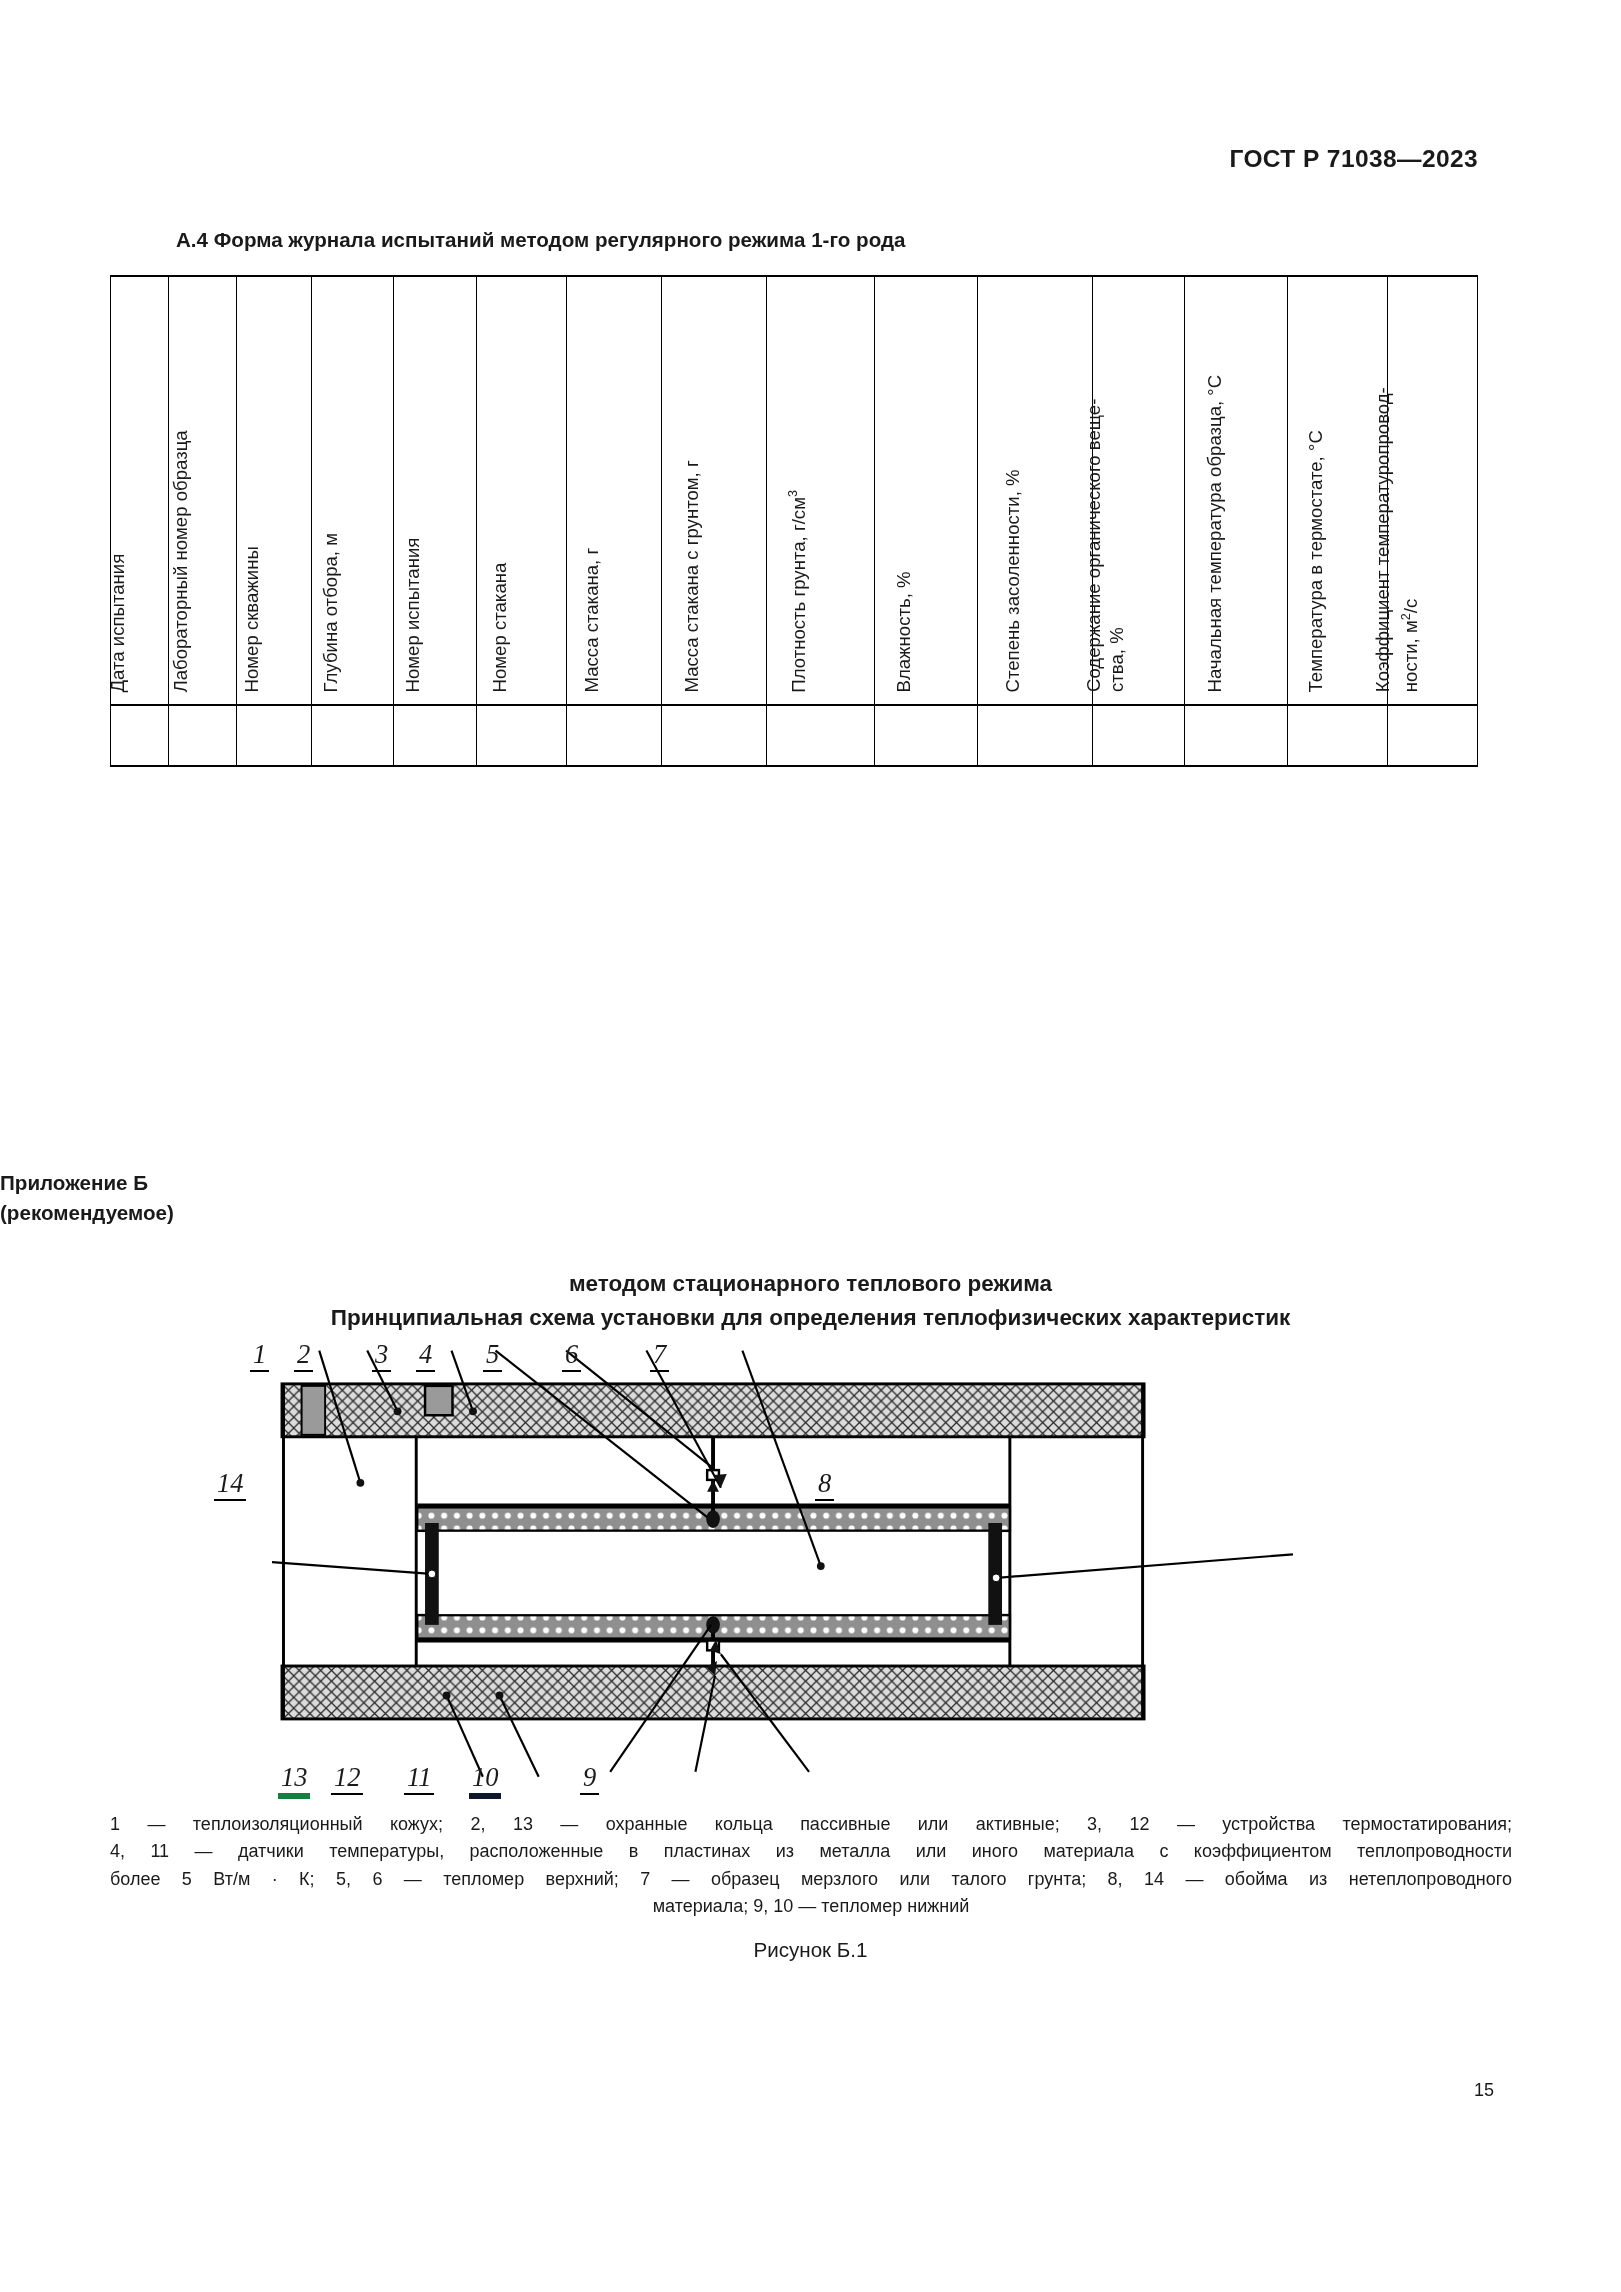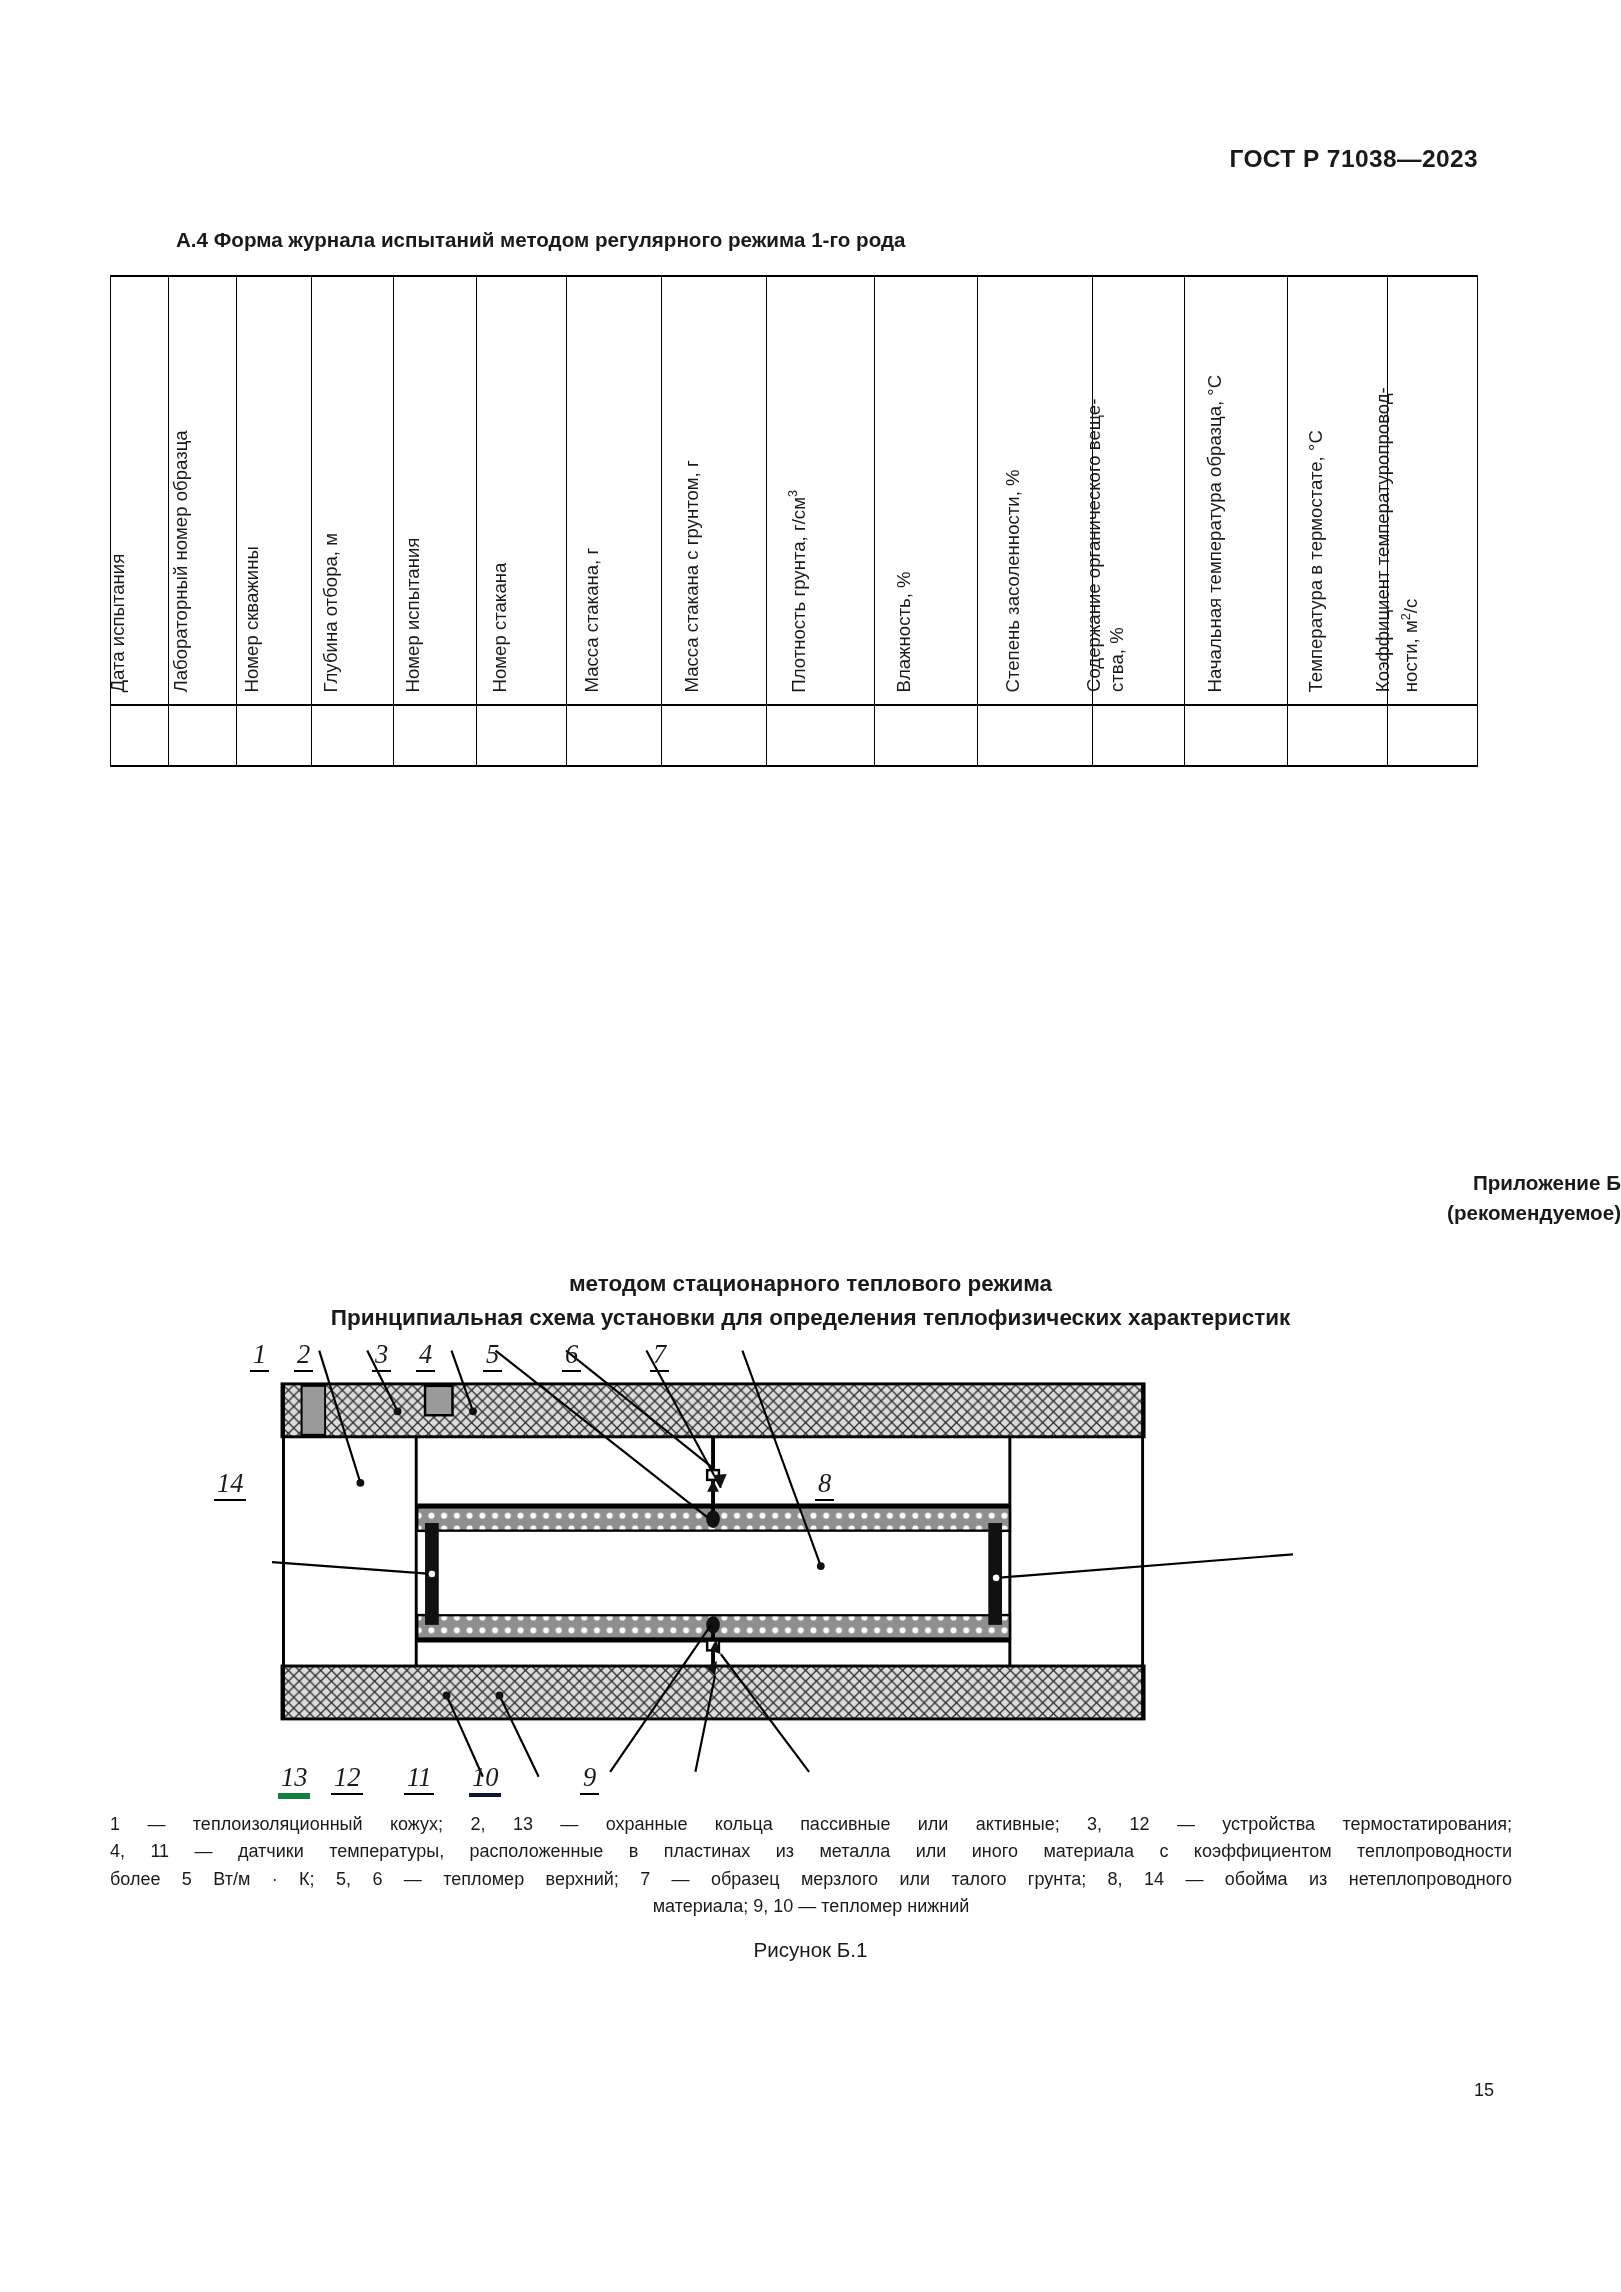--- a/index.html
+++ b/index.html
@@ -86,21 +86,21 @@
     width: 416px;
   }
   .vhead sup { font-size: 0.68em; vertical-align: super; }
 
   
   .annex-title {
     position: absolute;
     top: 1168px;
     left: 0;
     width: 1621px;
-    text-align: right;
+    text-align: left;
     font-size: 20.6px;
     font-weight: bold;
     line-height: 30px;
   }
   .annex-sub {
     font-weight: bold;
   }
   .annex-heading {
     position: absolute;
     top: 1267px;
@@ -373,21 +373,21 @@
   <span style="position:absolute;left:372px;top:7.8px;font:italic 26.5px 'Liberation Serif',serif;border-bottom:2px solid #000;padding:0 2.9px;">3</span>
   <span style="position:absolute;left:416px;top:7.8px;font:italic 26.5px 'Liberation Serif',serif;border-bottom:2px solid #000;padding:0 2.9px;">4</span>
   <span style="position:absolute;left:483px;top:7.8px;font:italic 26.5px 'Liberation Serif',serif;border-bottom:2px solid #000;padding:0 2.9px;">5</span>
   <span style="position:absolute;left:562px;top:7.8px;font:italic 26.5px 'Liberation Serif',serif;border-bottom:2px solid #000;padding:0 2.9px;">6</span>
   <span style="position:absolute;left:650px;top:7.8px;font:italic 26.5px 'Liberation Serif',serif;border-bottom:2px solid #000;padding:0 2.9px;">7</span>
 
   <span style="position:absolute;left:815px;top:137px;font:italic 26.5px 'Liberation Serif',serif;border-bottom:2px solid #000;padding:0 2.9px;">8</span>
   <span style="position:absolute;left:214px;top:137px;font:italic 26.5px 'Liberation Serif',serif;border-bottom:2px solid #000;padding:0 2.9px;">14</span>
 
   <span style="position:absolute;left:580px;top:431px;font:italic 26.5px 'Liberation Serif',serif;border-bottom:2px solid #000;padding:0 2.9px;">9</span>
-  <span style="position:absolute;left:469px;top:431px;font:italic 26.5px 'Liberation Serif',serif;border-bottom:4px solid #0f172a;padding:0 2.9px;">10</span>
+  <span style="position:absolute;left:469px;top:431px;font:italic 26.5px 'Liberation Serif',serif;border-bottom:6px solid #0f172a;padding:0 2.9px;">10</span>
   <span style="position:absolute;left:404px;top:431px;font:italic 26.5px 'Liberation Serif',serif;border-bottom:2px solid #000;padding:0 2.9px;">11</span>
   <span style="position:absolute;left:331px;top:431px;font:italic 26.5px 'Liberation Serif',serif;border-bottom:2px solid #000;padding:0 2.9px;">12</span>
   <span style="position:absolute;left:278px;top:431px;font:italic 26.5px 'Liberation Serif',serif;border-bottom:6px solid #15803d;padding:0 2.9px;">13</span>
 </div>
 </div>
 
 <div class="fig-legend">
   <span class="ln just">1 — теплоизоляционный кожух; 2, 13 — охранные кольца пассивные или активные; 3, 12 — устройства термостатирования;</span>
   <span class="ln just">4, 11 — датчики температуры, расположенные в пластинах из металла или иного материала с коэффициентом теплопроводности</span>
   <span class="ln just">более 5 Вт/м · К; 5, 6 — тепломер верхний; 7 — образец мерзлого или талого грунта; 8, 14 — обойма из нетеплопроводного</span>

